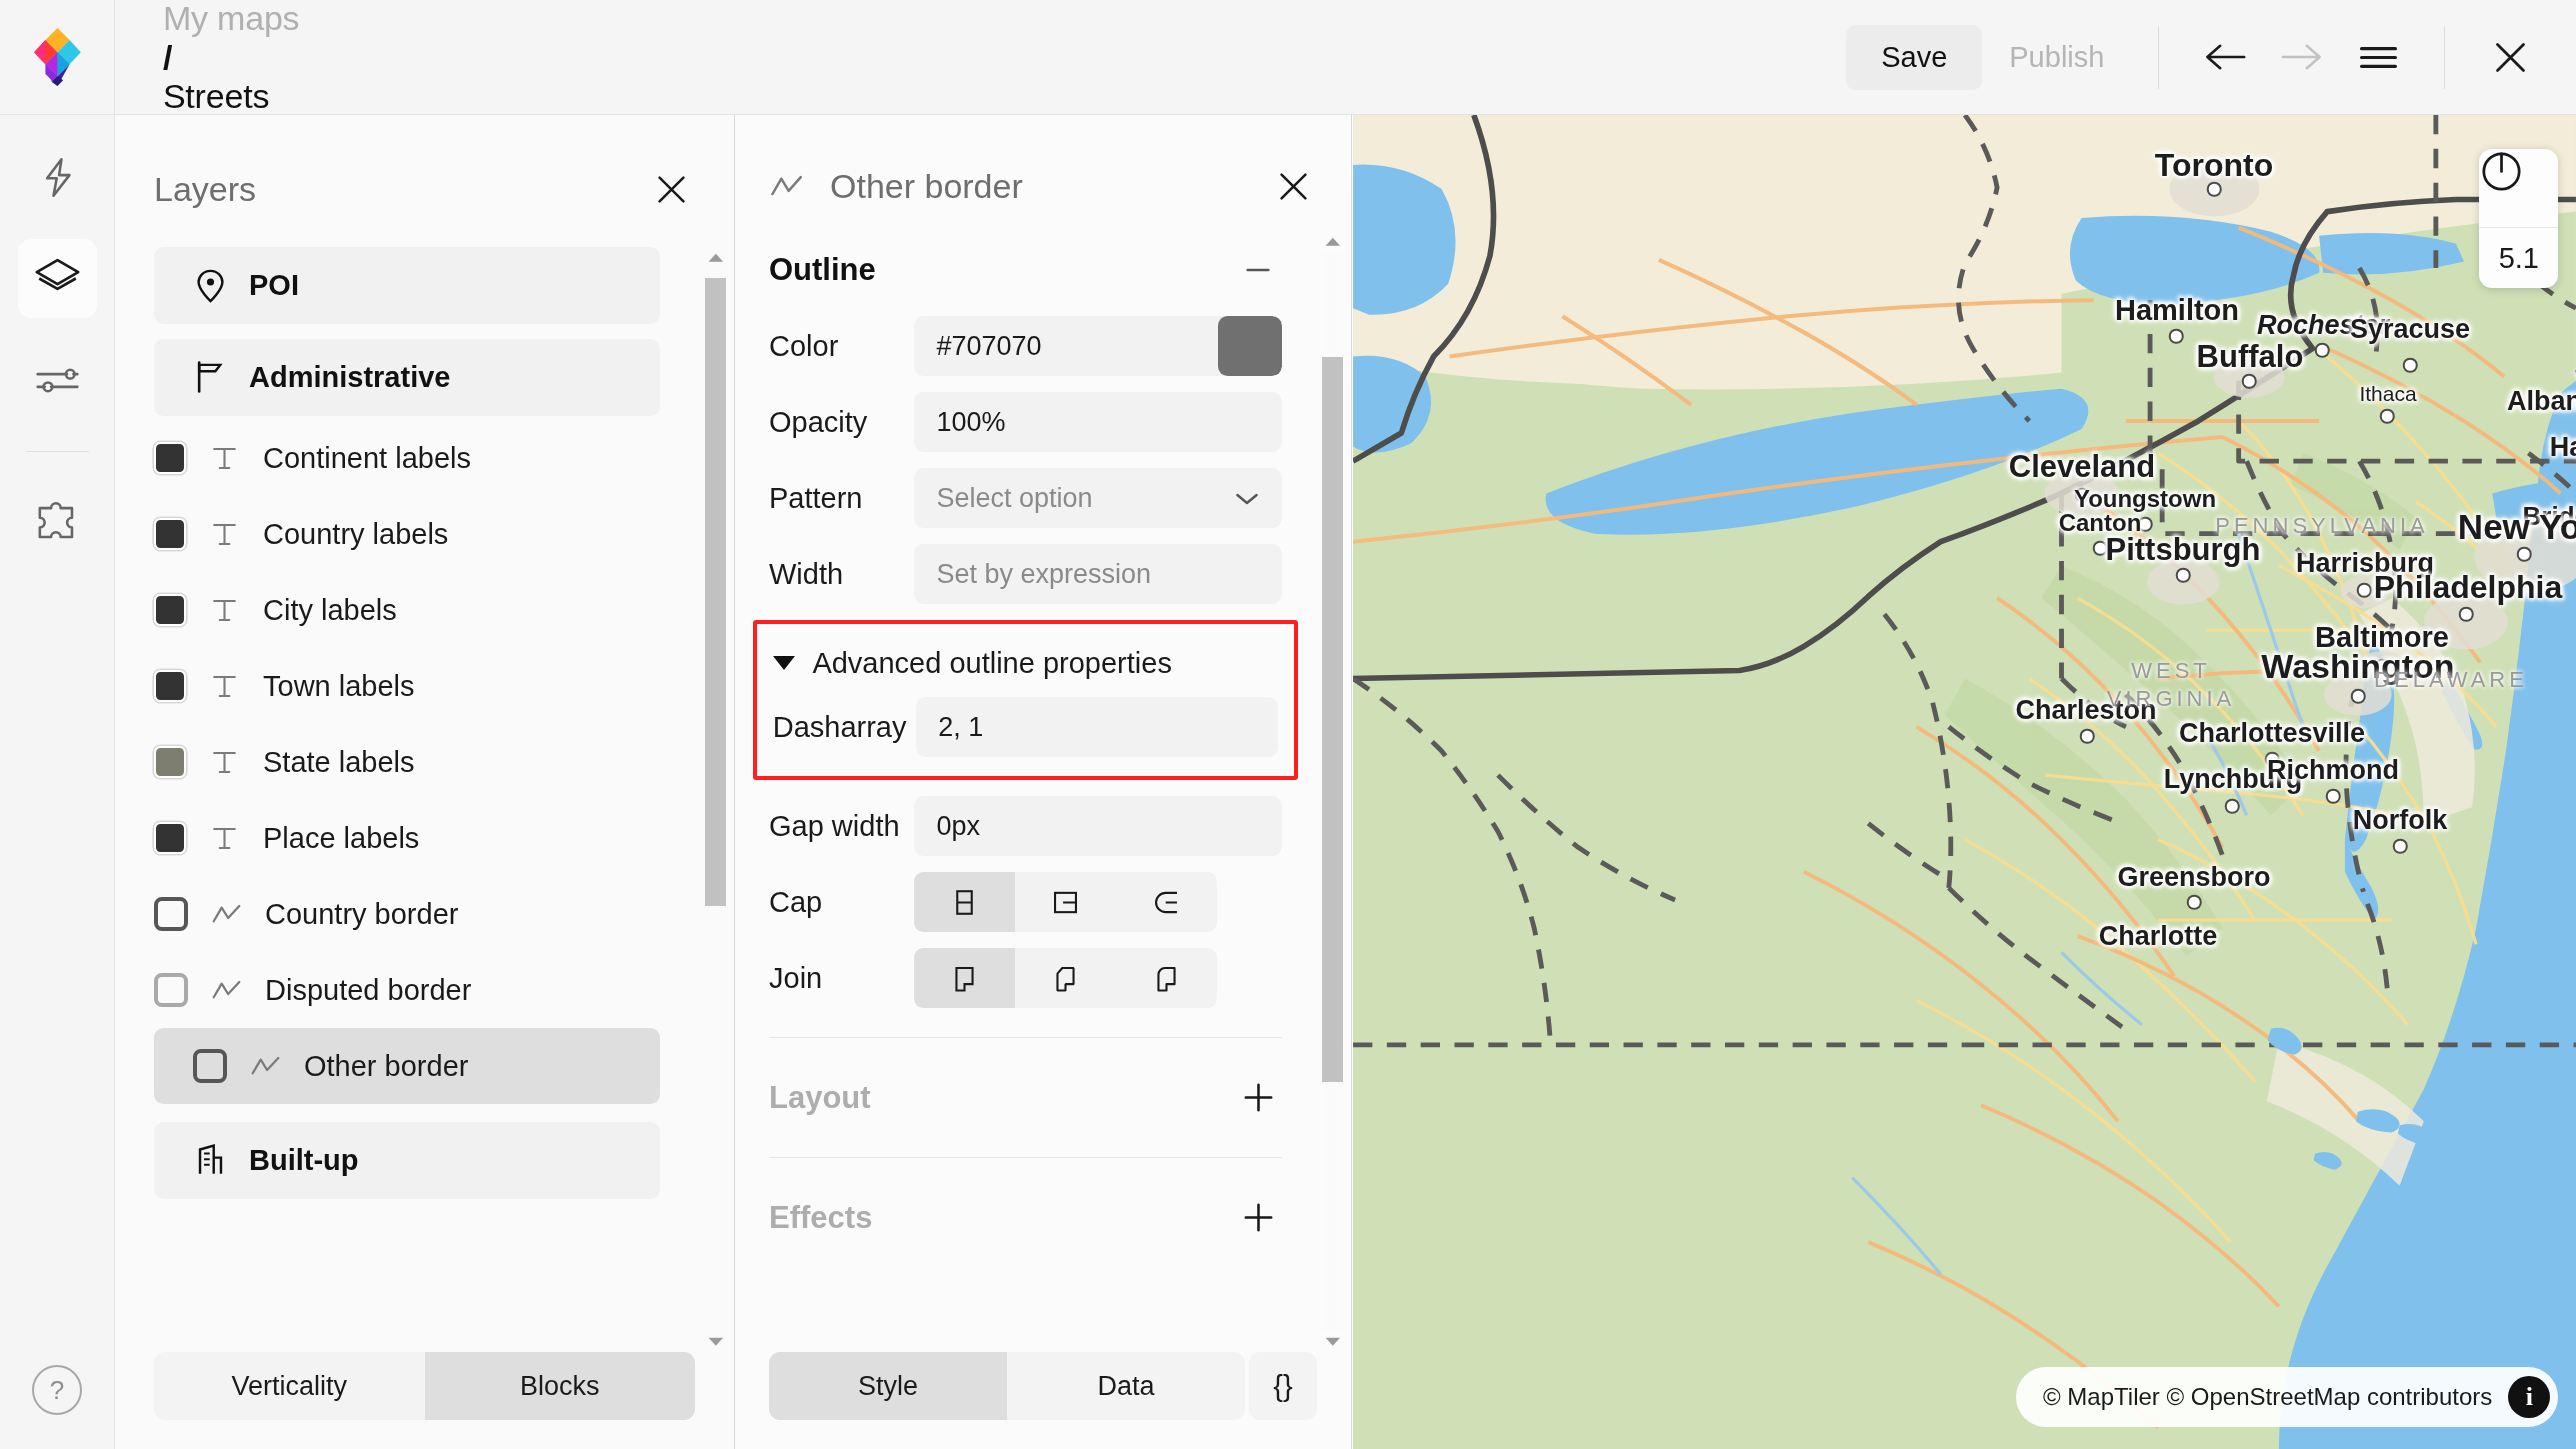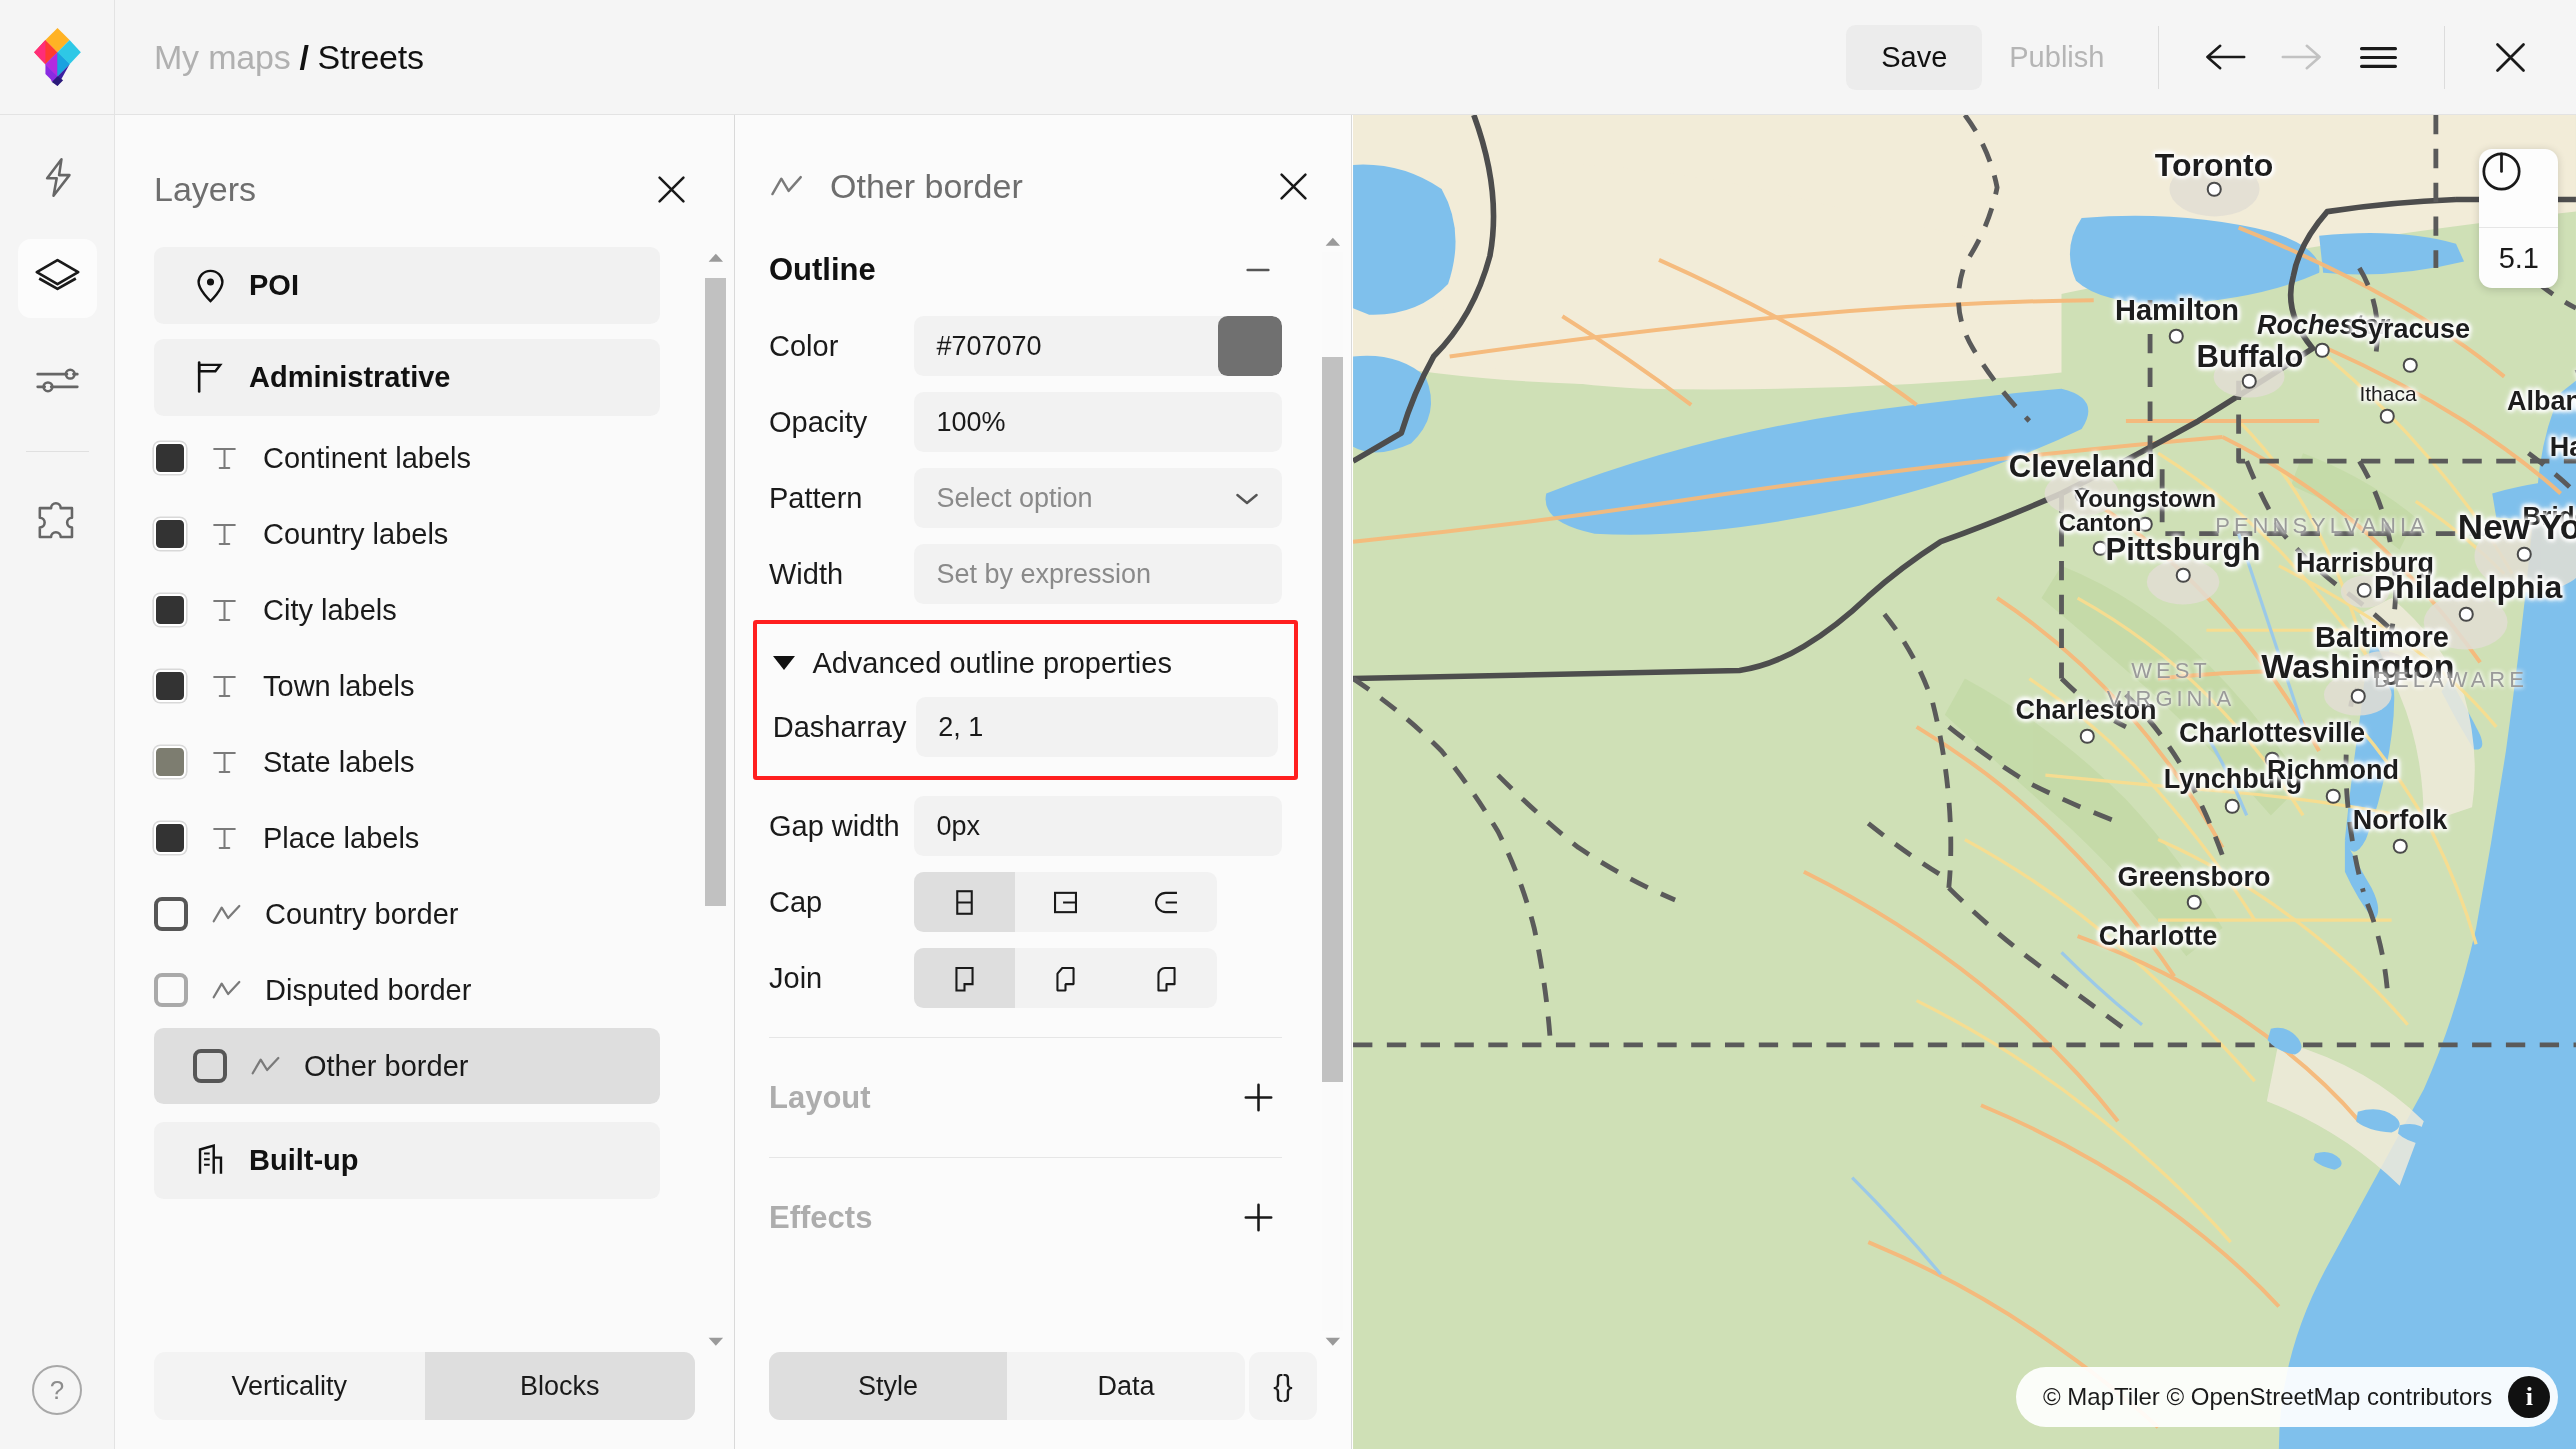--- a/index.html
+++ b/index.html
@@ -13,21 +13,21 @@
   
   .topbar {
     position: absolute; top: 0; left: 0; width: 2576px; height: 115px;
     background: #f5f5f5; border-bottom: 0.8px solid #e3e3e3;
     display: flex; align-items: center; z-index: 30;
   }
   .logo-cell {
     width: 115px; height: 115px; display: flex; align-items: center;
     justify-content: center; border-right: 0.8px solid #e3e3e3; flex: 0 0 115px;
   }
-  .breadcrumb { margin-left: 39px; font-size: 34px; display: flex; align-items: baseline; gap: 0; letter-spacing: -0.2px;}
+  .breadcrumb { margin-left: 39px; font-size: 34px; display: flex; align-items: baseline; gap: 0; letter-spacing: -0.2px; flex-direction: column;}
   .bc-root { color: #b0b0b0; }
   .bc-sep { color: #111; margin: 0 8.9px; font-weight: 600;}
   .bc-leaf { color: #111; font-weight: 500; }
   .top-right { margin-left: auto; display: flex; align-items: center; height: 100%; }
   .btn-save {
     background: #ececec; border: none; border-radius: 9.7px;
     font-size: 29px; color: #111; padding: 16px 35px;
     font-family: inherit; cursor: pointer;
   }
   .btn-publish {

